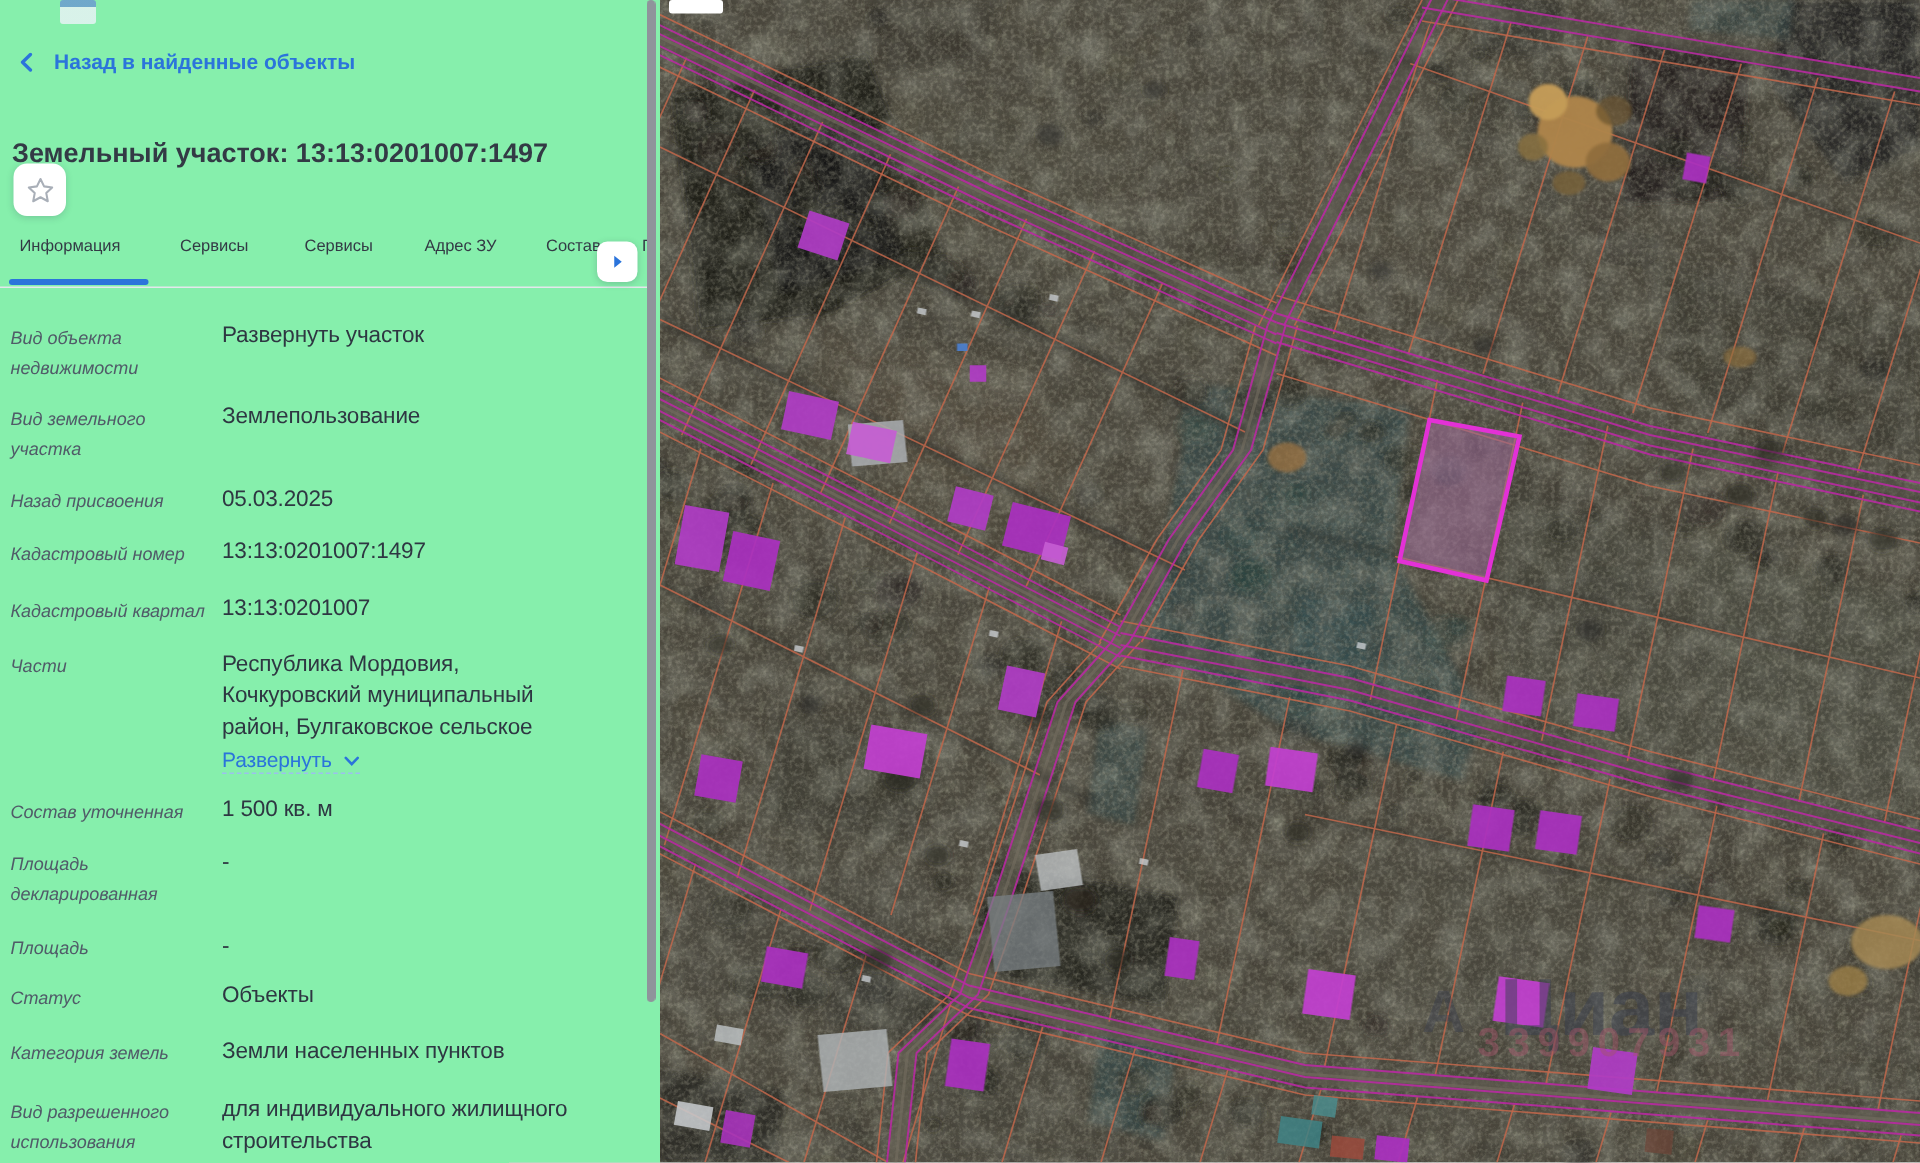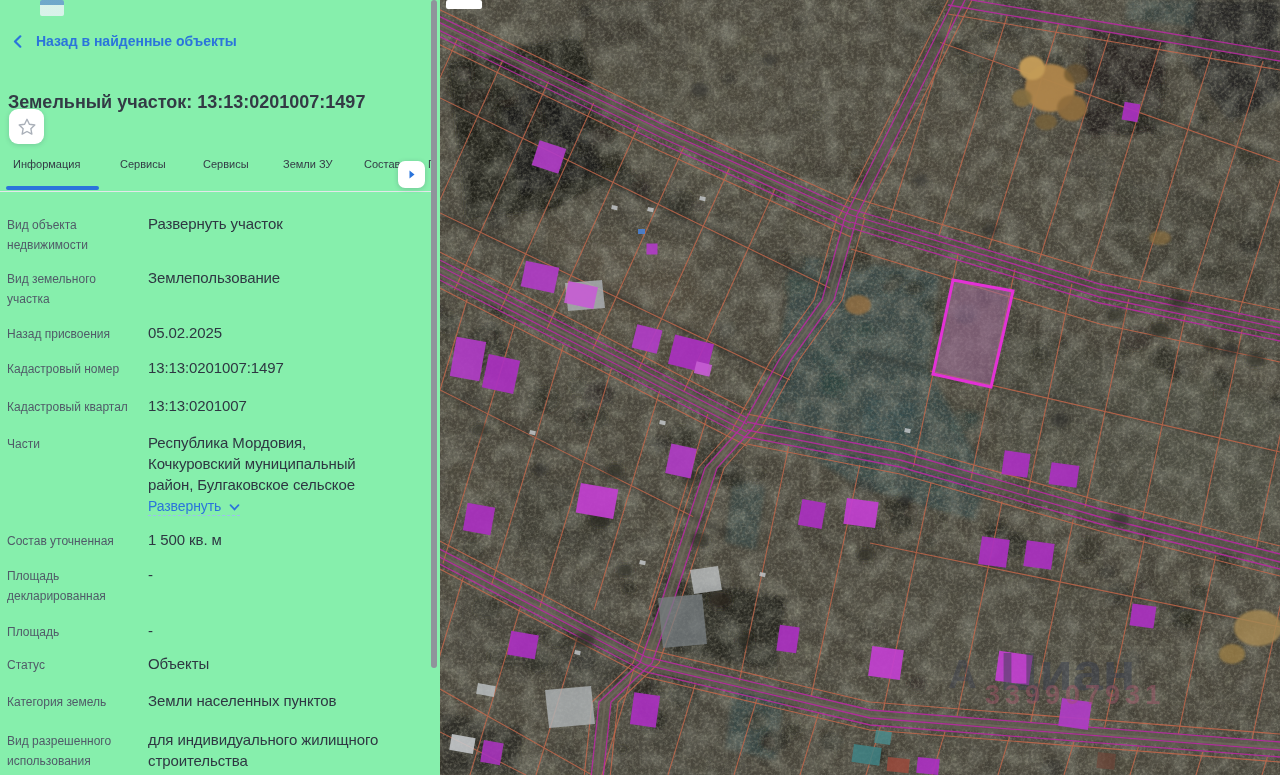--- a/index.html
+++ b/index.html
@@ -14,21 +14,21 @@
 .star { position:absolute; left:9px; top:109px; width:35px; height:35px; border-radius:9px;
   background:#fff; box-shadow:0 1px 5px rgba(40,50,70,.18); }
 .star svg { position:absolute; left:7px; top:7px; }
 .tabs { position:absolute; left:0; top:158px; width:432px; height:34px; border-bottom:1px solid #e4e7eb; }
 .tab { position:absolute; top:0; font-size:11px; color:#333a45; }
 .underline { position:absolute; left:6px; top:28px; width:93px; height:4px; background:#2b74db; border-radius:2px; }
 .tabbtn { position:absolute; left:398px; top:3px; width:27px; height:27px; border-radius:7px; background:#fff;
   box-shadow:0 1px 5px rgba(40,50,70,.22); }
 .tabbtn svg { position:absolute; left:10px; top:8px; }
 .row { position:absolute; left:0; width:432px; }
-.lab { position:absolute; left:7px; top:2px; width:132px; font-size:12px; line-height:20px; color:#505b68; }
+.lab { position:absolute; left:7px; top:2px; width:132px; font-size:12px; line-height:20px; color:#505b68;font-style:italic; }
 .val { position:absolute; left:148px; width:272px; font-size:15px; line-height:21px; color:#2e3742; letter-spacing:-0.1px; }
 .expand { color:#2b74db; font-size:14px; border-bottom:1px dashed #9cc0ee; text-decoration:none;
   display:inline-block; margin-top:2px; line-height:18px; }
 .expand svg { margin-left:4px; }
 #sbar { position:absolute; left:431px; top:0px; width:6px; height:668px; border-radius:3px; background:#8f949b; z-index:3; }
 </style></head>
 <body>
 <div id="mapwrap"><svg id="map" viewBox="440 0 840 775" width="840" height="775">
 <defs>
 <filter id="nDark" x="0" y="0" width="100%" height="100%">
@@ -1052,41 +1052,41 @@
   <h1>Земельный участок: 13:13:0201007:1497</h1>
   <div class="star">
       <svg width="22" height="22" viewBox="0 0 24 24">
         <path d="M12 3.6 L14.6 9 L20.5 9.8 L16.2 13.9 L17.3 19.8 L12 16.9 L6.7 19.8 L7.8 13.9 L3.5 9.8 L9.4 9 Z" fill="none" stroke="#a9afb8" stroke-width="1.5" stroke-linejoin="round"></path>
       </svg>
     </div>
   <div class="tabs">
     <span class="tab" style="left:13px">Информация</span>
     <span class="tab" style="left:120px">Сервисы</span>
     <span class="tab" style="left:203px">Сервисы</span>
-    <span class="tab" style="left:283px">Земли ЗУ</span>
+    <span class="tab" style="left:283px">Адрес ЗУ</span>
     <span class="tab" style="left:364px">Состав</span>
     <span class="tab" style="left:428px">Г</span>
     <div class="underline"></div>
     <div class="tabbtn">
         <svg width="8" height="11" viewBox="0 0 8 11">
           <path d="M1.5 1.5 L6.5 5.5 L1.5 9.5" fill="#2b74db" stroke="none"></path>
         </svg>
       </div>
   </div>
   <div class="row" style="top:213px">
       <div class="lab">Вид объекта<br>недвижимости</div>
       <div class="val">Развернуть участок</div>
     </div>
 <div class="row" style="top:267px">
       <div class="lab">Вид земельного<br>участка</div>
       <div class="val">Землепользование</div>
     </div>
 <div class="row" style="top:322px">
       <div class="lab">Назад присвоения</div>
-      <div class="val">05.02.2025</div>
+      <div class="val">05.03.2025</div>
     </div>
 <div class="row" style="top:357px">
       <div class="lab">Кадастровый номер</div>
       <div class="val">13:13:0201007:1497</div>
     </div>
 <div class="row" style="top:395px">
       <div class="lab">Кадастровый квартал</div>
       <div class="val">13:13:0201007</div>
     </div>
 <div class="row" style="top:432px">

